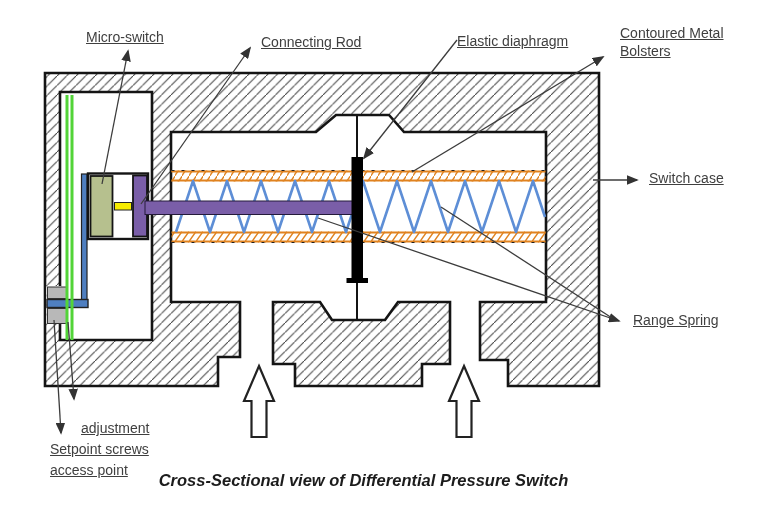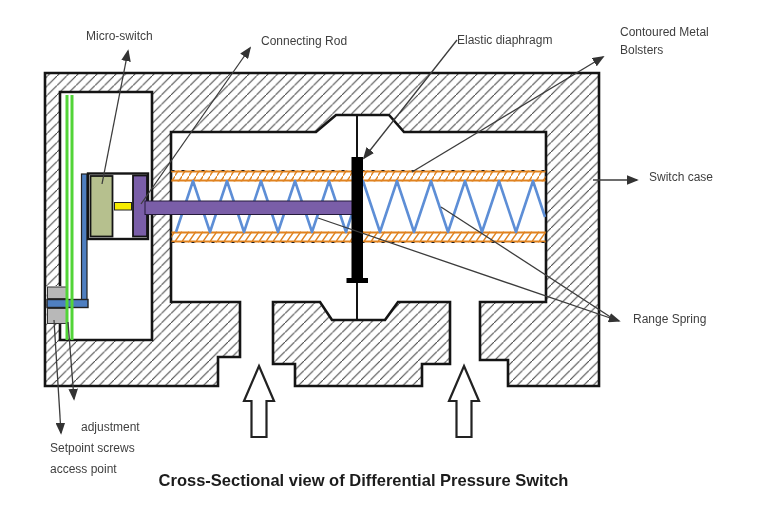--- a/index.html
+++ b/index.html
@@ -2,26 +2,26 @@
 <html style="--case-line: #141414; --hatch: #3f3f3f; --purple: #7a5ea8; --olive: #b6c08e; --blue: #4f7fc0; --yellow: #f6ec00; --green: #52d438; --gray: #b8b8b8; --spring: #5d8ed6; --orange: #e0821f; --label: #3f3f3f; --leader: #3c3c3c;"><head>
 <meta charset="utf-8">
 <style>
   html,body{margin:0;padding:0;background:#ffffff;}
   #canvas{
     position:relative;width:768px;height:508px;background:#ffffff;
     font-family:"Liberation Sans", sans-serif;overflow:hidden;
   }
   #drawing{position:absolute;left:0;top:0;}
   .lbl{
-    position:absolute;font-size:12px;color:var(--label,#3f3f3f);
-    white-space:nowrap;line-height:1.1;
+    position:absolute;font-size:14px;color:var(--label,#3f3f3f);
+    white-space:nowrap;line-height:1.1;text-decoration:underline;
   }
   .title{
     position:absolute;font-size:16.5px;font-weight:bold;color:#1c1c1c;
-    text-align:center;white-space:nowrap;
+    text-align:center;white-space:nowrap;font-style:italic;
   }
 </style>
 </head>
 <body>
 
 <div id="canvas">
 
   <svg id="drawing" width="768" height="508" viewBox="0 0 768 508">
     <defs>
       <pattern id="hatch" patternUnits="userSpaceOnUse" width="9.5" height="9.5">

